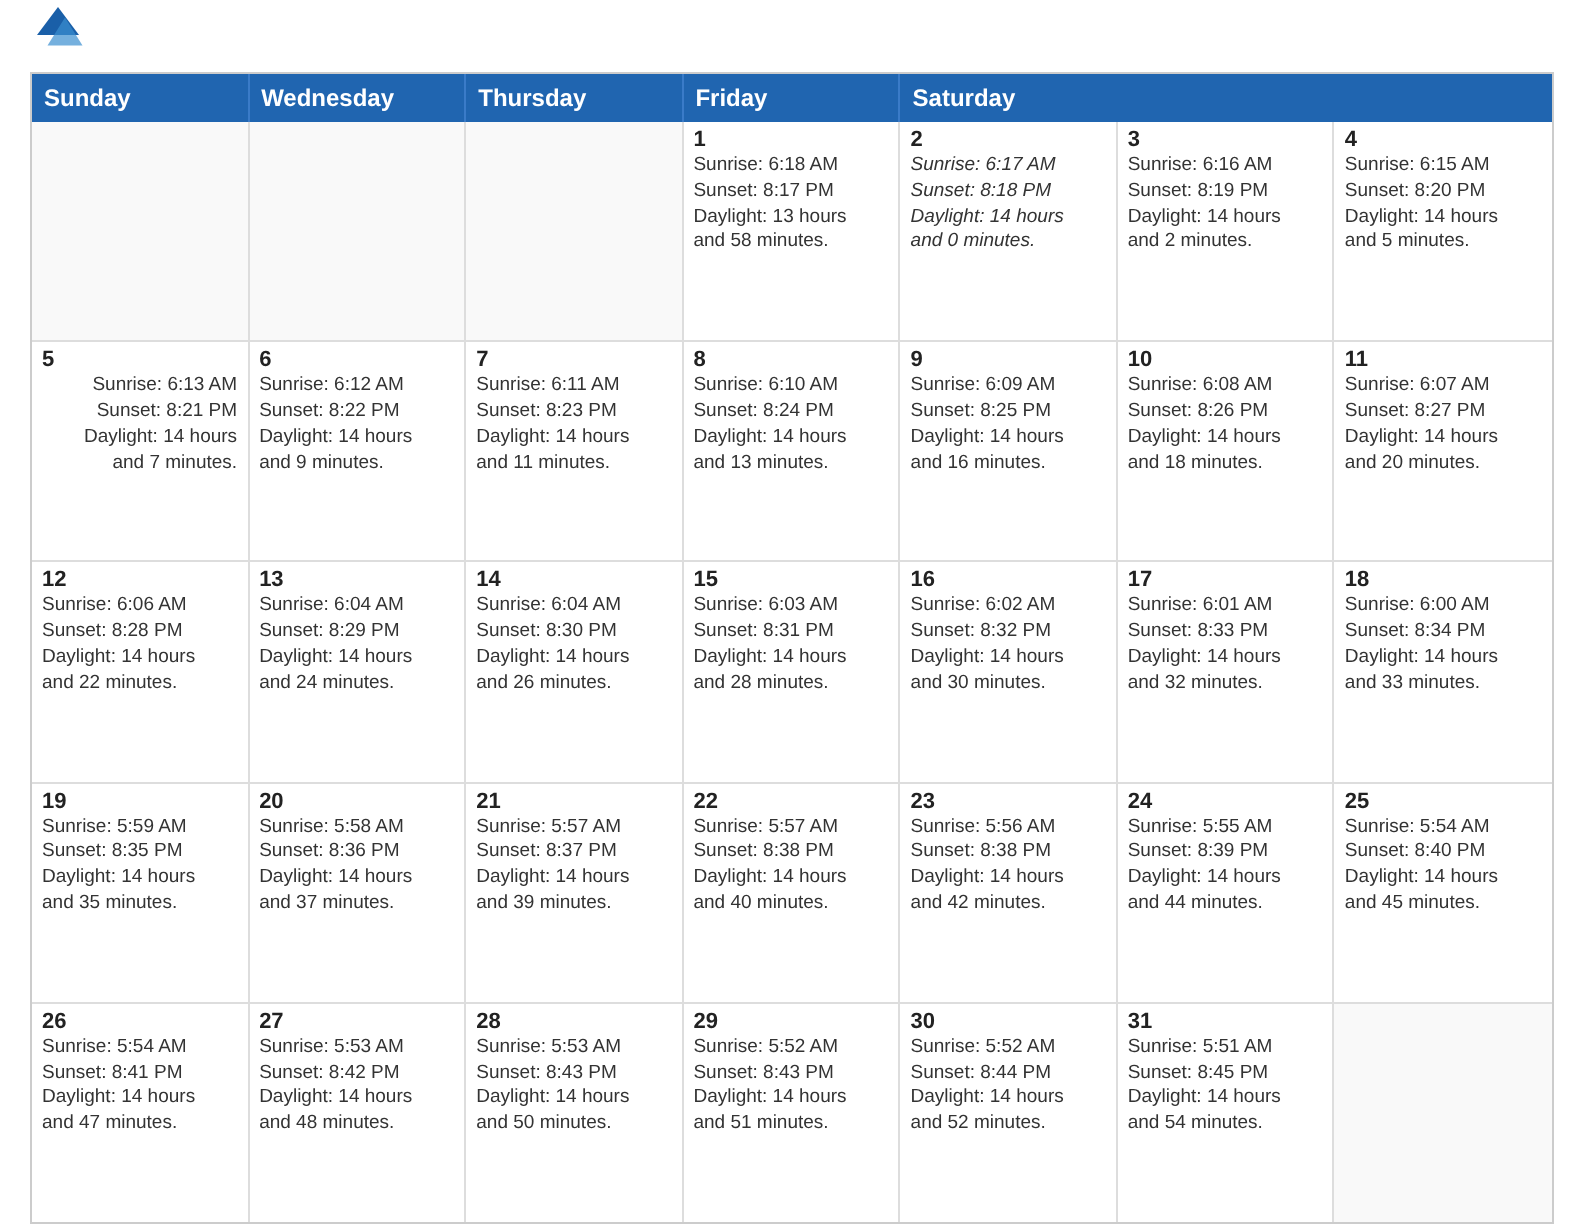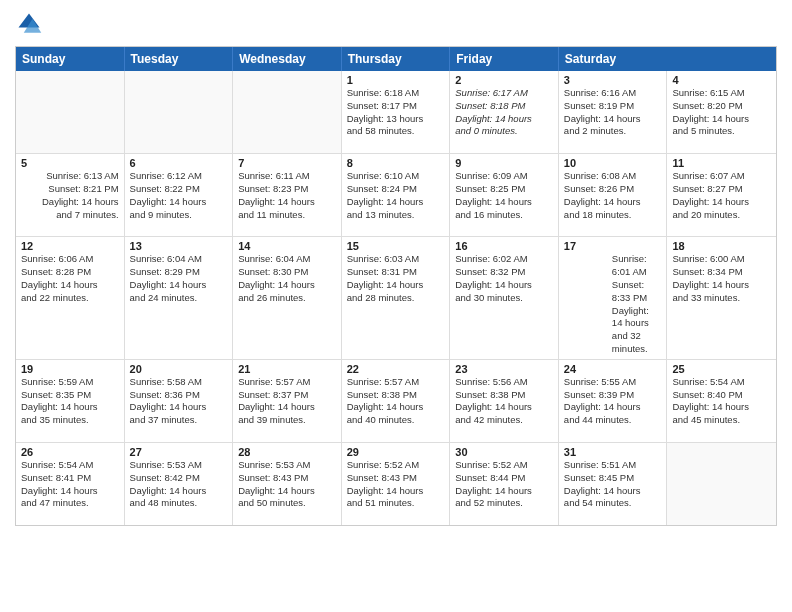--- a/index.html
+++ b/index.html
@@ -5,22 +5,22 @@
     * { box-sizing: border-box; margin: 0; padding: 0; }
     body {
       font-family: Arial, sans-serif;
       background: #fff;
       width: 792px;
       height: 612px;
       overflow: hidden;
     }
     .page {
       width: 792px;
-      height: 536px;
-      padding: 10px 15px;
+      height: 612px;
+      padding: 0 15px;
       display: flex;
       flex-direction: column;
     }
     .header {
       display: flex;
       justify-content: space-between;
       align-items: flex-start;
       margin-bottom: 8px;
     }
     .logo {
@@ -125,21 +125,20 @@
     </div>
     <div class="title-block">
       <div class="title-month"></div>
       <div class="title-location"></div>
     </div>
   </div>
 
   <div class="calendar">
     <div class="cal-header-row">
     <div class="cal-header-cell">Sunday</div>
-        <div class="cal-header-cell">Tuesday</div>
         <div class="cal-header-cell">Wednesday</div>
         <div class="cal-header-cell">Thursday</div>
         <div class="cal-header-cell">Friday</div>
         <div class="cal-header-cell">Saturday</div>
       </div>
     <div class="cal-body">
     <div class="cal-row">
           <div class="cal-cell empty"></div>
           <div class="cal-cell empty"></div>
           <div class="cal-cell empty"></div>
@@ -254,21 +253,21 @@
           </div>
           <div class="cal-cell">
             <div class="day-num">16</div>
             <div class="cell-info" style="white-space: pre-line;">Sunrise: 6:02 AM
 Sunset: 8:32 PM
 Daylight: 14 hours
 and 30 minutes.</div>
           </div>
           <div class="cal-cell">
             <div class="day-num">17</div>
-            <div class="cell-info" style="white-space: pre-line; margin-left: 48px;">Sunrise: 6:01 AM
+            <div class="cell-info" style="white-space: pre-line;">Sunrise: 6:01 AM
 Sunset: 8:33 PM
 Daylight: 14 hours
 and 32 minutes.</div>
           </div>
           <div class="cal-cell">
             <div class="day-num">18</div>
             <div class="cell-info" style="white-space: pre-line;">Sunrise: 6:00 AM
 Sunset: 8:34 PM
 Daylight: 14 hours
 and 33 minutes.</div>

